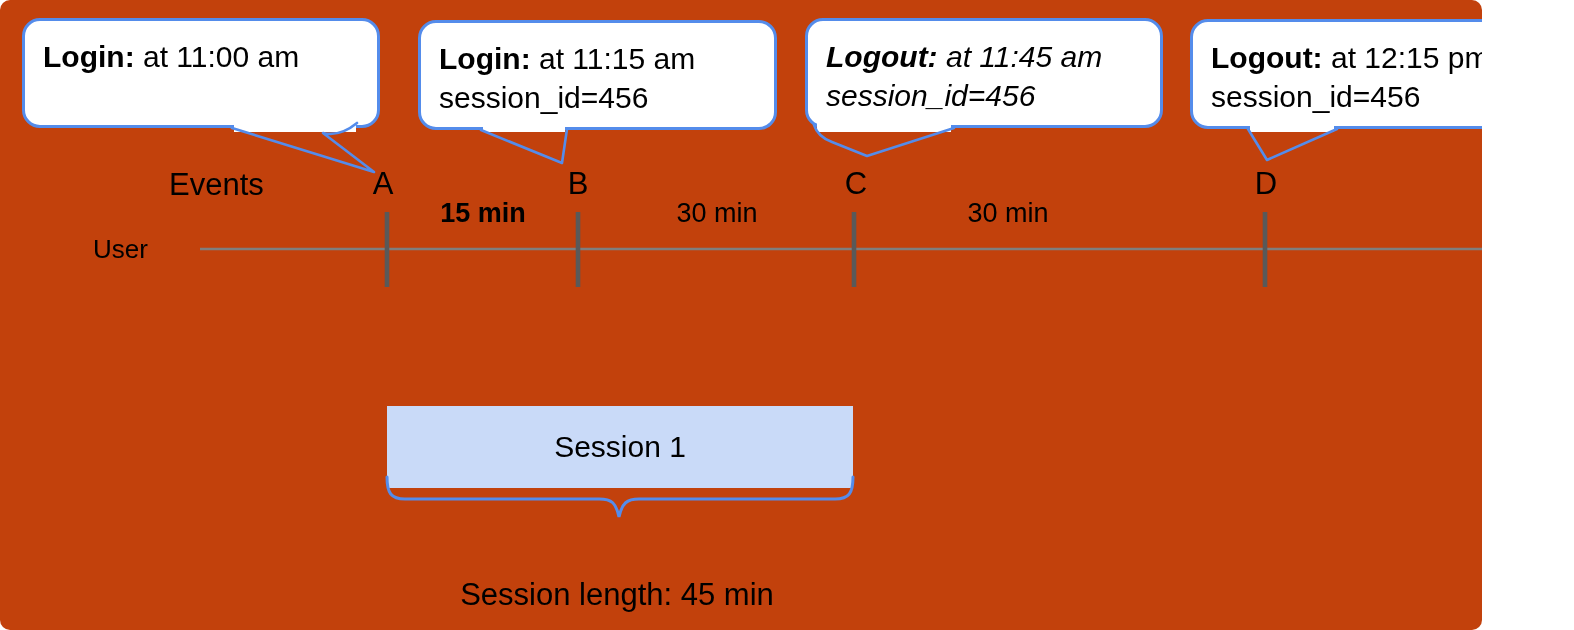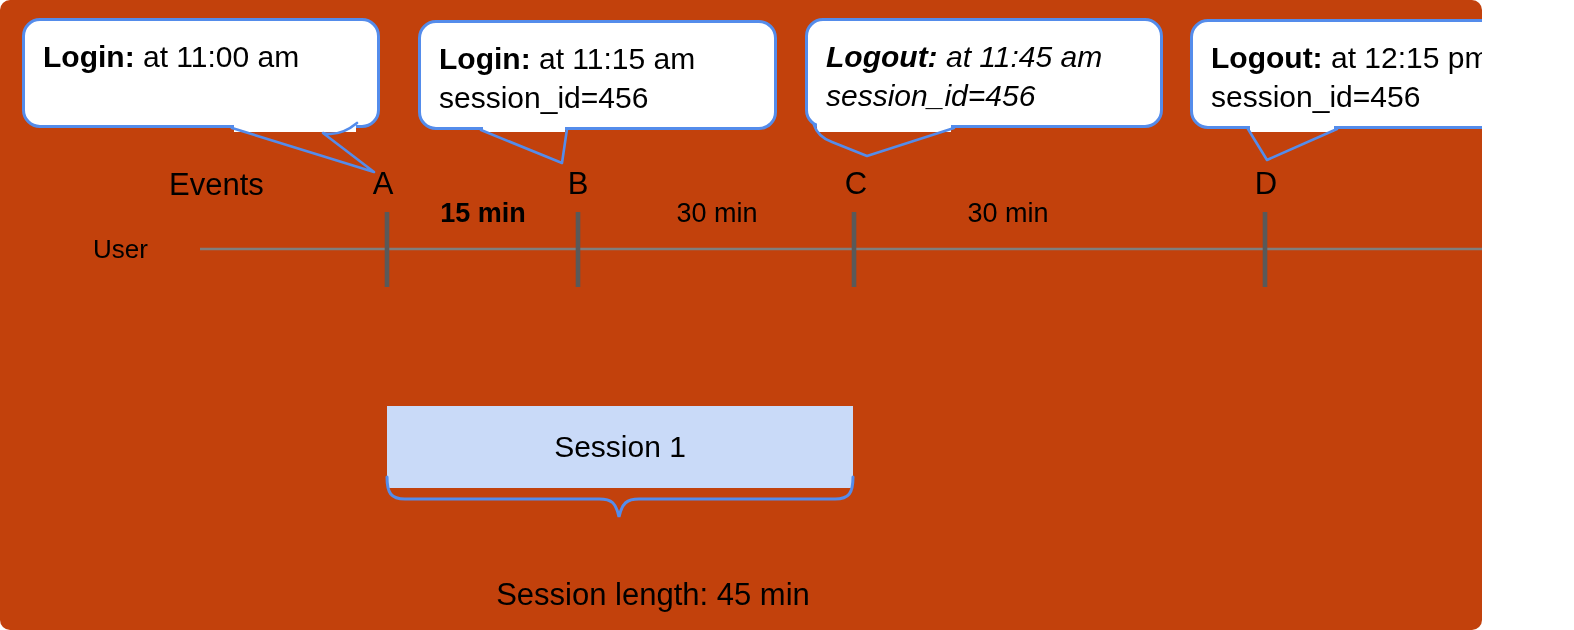--- a/index.html
+++ b/index.html
@@ -30,21 +30,21 @@
   .tick-letter{position:absolute;top:166px;transform:translateX(-50%);font-size:31px;}
   .tA{left:383px;} .tB{left:578px;} .tC{left:856px;} .tD{left:1266px;}
   .interval{position:absolute;top:198px;transform:translateX(-50%);font-size:27px;white-space:nowrap;}
   .i1{left:483px;font-weight:bold;} .i2{left:717px;} .i3{left:1008px;}
   .session-box{
     position:absolute;left:387px;top:370px;width:466px;height:82px;
     background:var(--session-fill);display:flex;align-items:center;justify-content:center;
     font-size:30px;
     margin-top:36px;
   }
-  .session-length{position:absolute;left:617px;top:577px;transform:translateX(-50%);font-size:31px;white-space:nowrap;margin-left:36px;}
+  .session-length{position:absolute;left:617px;top:577px;transform:translateX(-50%);font-size:31px;white-space:nowrap;}
   .overlay{position:absolute;left:0;top:0;width:1574px;height:630px;pointer-events:none;}
   .timeline-line{stroke:var(--line-gray);stroke-width:2.6;}
   .arrowhead{fill:var(--line-gray);}
   .tick{stroke:var(--tick-gray);stroke-width:4.6;}
   .tail-cover{fill:#ffffff;stroke:none;}
   .tail-edge{fill:none;stroke:var(--accent-blue);stroke-width:2.6;stroke-linejoin:round;stroke-linecap:round;}
   .brace{fill:none;stroke:var(--accent-blue);stroke-width:3;stroke-linecap:round;}
 </style>
 </head>
 <body>

